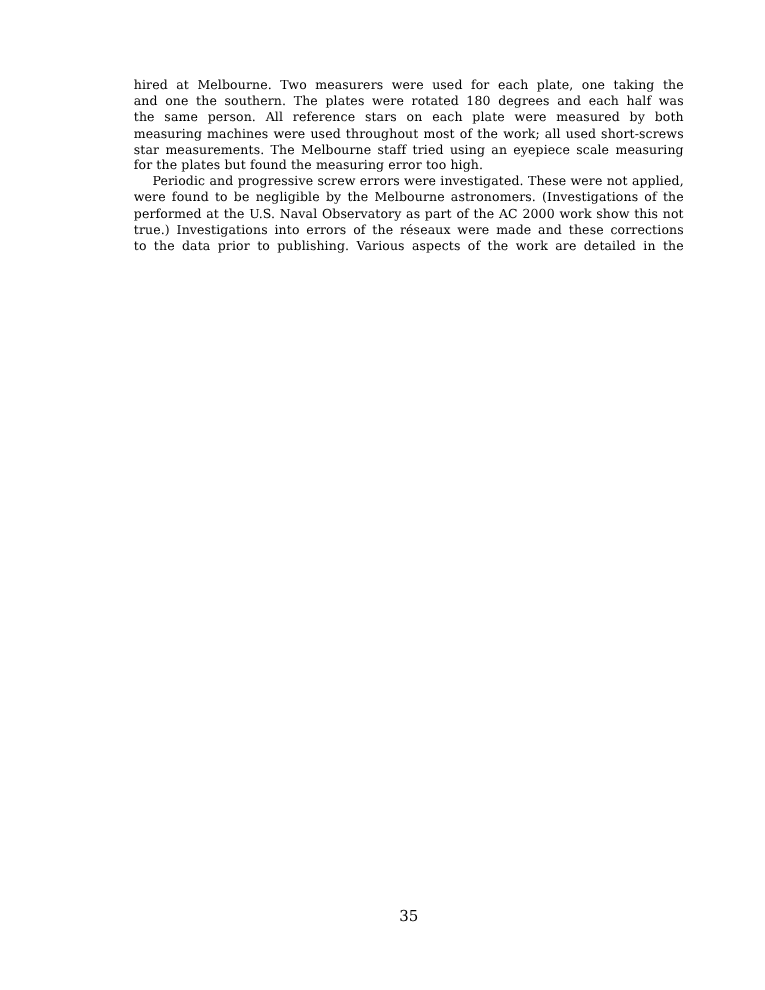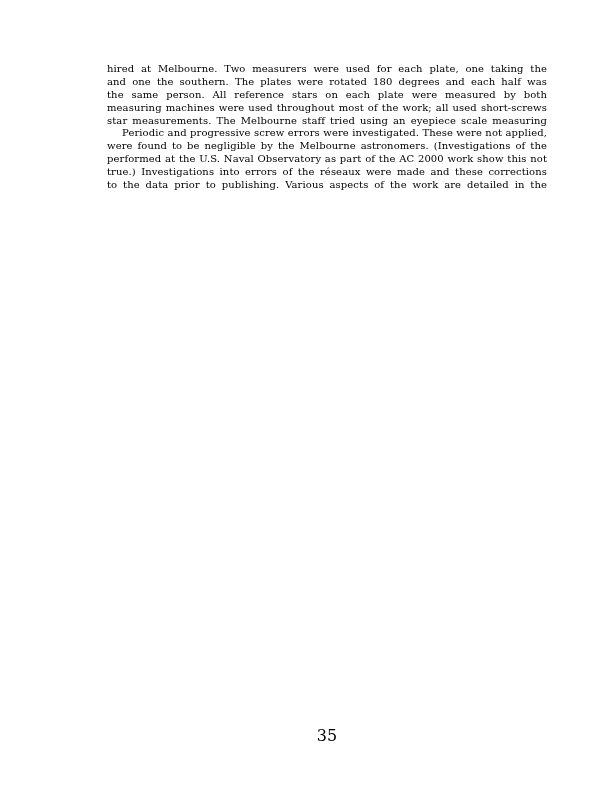--- a/index.html
+++ b/index.html
@@ -43,34 +43,35 @@
   }
   .text-line.indent {
     text-indent: 15px;
   }
   .page-number {
     position: absolute;
     left: 107px;
     top: 726px;
     width: 440px;
     text-align: center;
-    font-size: 16px;
+    font-size: 12px;
   }
 </style>
 </head>
 <body>
 
 <div class="page">
   <div class="text-block">
       <div class="paragraph">
         <div class="text-line">hired at Melbourne. Two measurers were used for each plate, one taking the northern half</div>
         <div class="text-line">and one the southern. The plates were rotated 180 degrees and each half was remeasured by</div>
         <div class="text-line">the same person. All reference stars on each plate were measured by both measurers. Four</div>
         <div class="text-line">measuring machines were used throughout most of the work; all used short-screws for the</div>
         <div class="text-line">star measurements. The Melbourne staff tried using an eyepiece scale measuring machine</div>
+        <div class="text-line last">for the plates but found the measuring error too high.</div>
       </div>
       <div class="paragraph">
         <div class="text-line indent">Periodic and progressive screw errors were investigated. These were not applied, as they</div>
         <div class="text-line">were found to be negligible by the Melbourne astronomers. (Investigations of the screw errors</div>
         <div class="text-line">performed at the U.S. Naval Observatory as part of the AC 2000 work show this not to be</div>
         <div class="text-line">true.) Investigations into errors of the réseaux were made and these corrections were applied</div>
         <div class="text-line">to the data prior to publishing. Various aspects of the work are detailed in the introduction</div>
       </div>
     </div>
   <div class="page-number">35</div>

